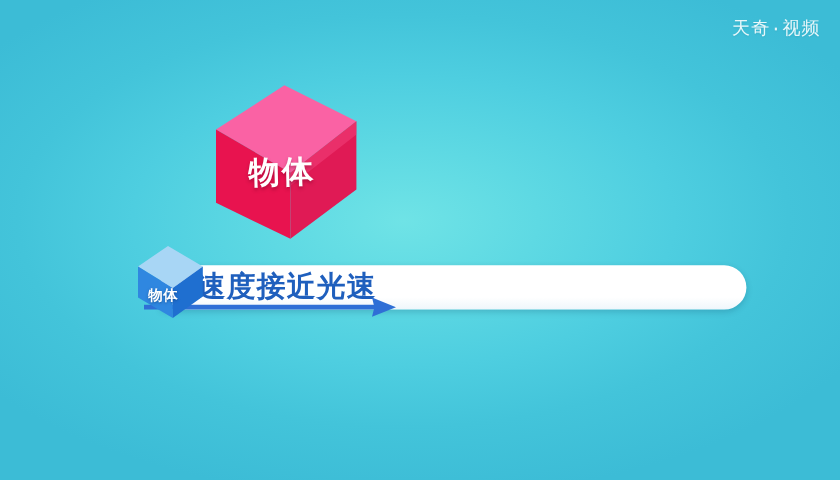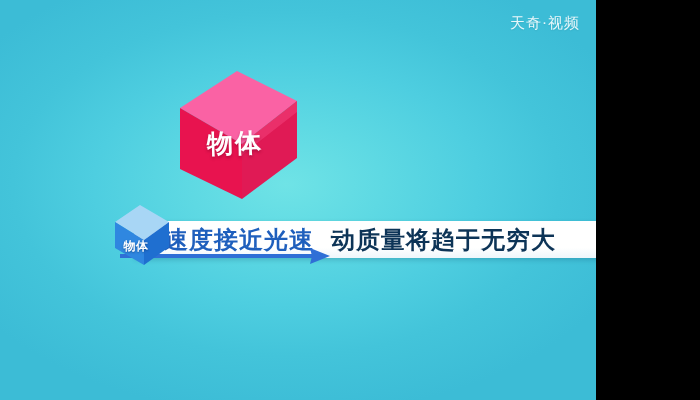--- a/index.html
+++ b/index.html
@@ -2,24 +2,24 @@
 <html><head>
 <meta charset="utf-8">
 <style>
   html, body {
     margin: 0;
     padding: 0;
     background: #000;
   }
   #stage {
     position: relative;
-    width: 596px;
+    width: 700px;
     height: 400px;
     overflow: hidden;
-    font-family: Liberation Serif, serif;
+    font-family: Liberation Mono, monospace;
     background:
       radial-gradient(ellipse 62% 58% at 48% 46%,
         #6fe3e6 0%,
         #5ed9e3 26%,
         #4ecee0 52%,
         #43c4da 74%,
         #3cbcd6 100%);
   }
 
   
@@ -106,20 +106,21 @@
     top: 21px;
     height: 33px;
     display: flex;
     align-items: center;
     gap: 17px;
     font-size: 24px;
     font-weight: 700;
     letter-spacing: 1px;
     white-space: nowrap;
     z-index: 4;
+    flex-direction: column;
   }
   .cap-seg-1 { color: #1f5fbd; }
   .cap-seg-2 { color: #0d3457; }
 
   
   .cap-arrow { position: absolute; left: 6px; top: 48px; z-index: 5; }
   .cap-arrow svg { display:block; overflow: visible; }
 
   
   .cube-blue {
@@ -173,21 +174,20 @@
 
     <div class="cap-arrow">
       <svg width="220" height="16" viewBox="0 0 220 16">
         <line x1="2" y1="6" x2="196" y2="6" stroke="#2f6fd6" stroke-width="4"></line>
         <polygon points="212,6 192,-2 194,6 192,14" fill="#2f6fd6"></polygon>
       </svg>
     </div>
 
     <div class="caption-text">
       <span class="cap-seg-1">速度接近光速</span>
-      <span class="cap-seg-2">动质量将趋于无穷大</span>
     </div>
 
     <div class="cube-blue">
       <svg width="62" height="66" viewBox="0 0 62 66">
         <polygon points="3,20 28,3 57,20 32,38" fill="#a8d6f5"></polygon>
         <polygon points="3,20 32,38 32,63 3,46" fill="#2f87e0"></polygon>
         <polygon points="32,38 57,20 57,45 32,63" fill="#1f6fd0"></polygon>
       </svg>
       <div class="cube-text-sm">物体</div>
     </div>

